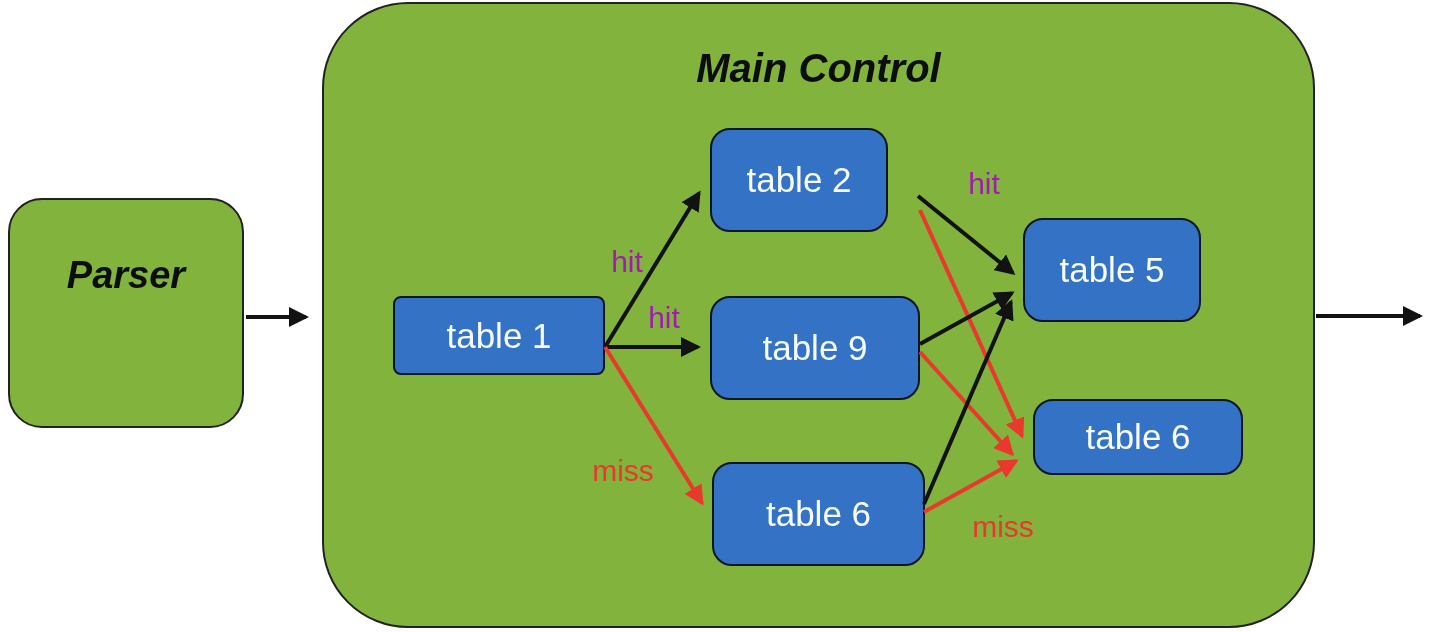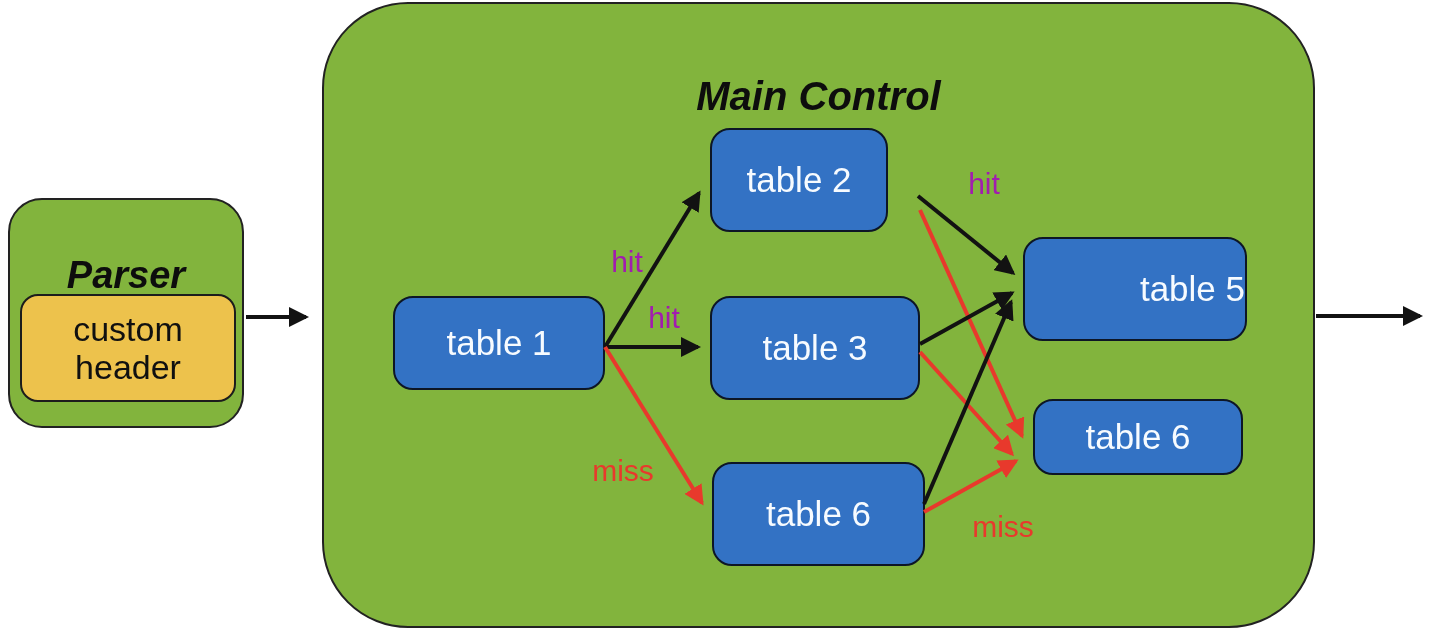--- a/index.html
+++ b/index.html
@@ -32,21 +32,21 @@
   }
   .block-title{
     position:absolute;
     width:100%;
     text-align:center;
     font-weight:bold;
     font-style:italic;
     color:#0d0d0d;
   }
   .parser-title{top:14px;font-size:38px;margin-top:40px;}
-  .main-title{top:42px;font-size:40px;margin-top:28px;}
+  .main-title{top:42px;font-size:40px;}
   .subbox{
     position:absolute;
     display:flex;align-items:center;justify-content:center;
     text-align:center;
   }
   .custom-header{
     left:10px;top:94px;width:216px;height:108px;
     background:var(--yellow);
     border:2.5px solid #1c1c1c;
     border-radius:18px;
@@ -55,25 +55,25 @@
   }
   .node{
     position:absolute;
     display:flex;align-items:center;justify-content:center;
     background:var(--blue);
     border:2.5px solid #0d1626;
     border-radius:20px;
     color:var(--node-text);
     font-size:35px;
   }
-  .n1{left:393px;top:296px;width:212px;height:94px;}
+  .n1{left:393px;top:296px;width:212px;height:79px;border-radius:8px;}
   .n2{left:710px;top:128px;width:178px;height:104px;}
   .n3{left:710px;top:296px;width:210px;height:104px;}
   .n4{left:712px;top:462px;width:213px;height:104px;}
-  .n5{left:1023px;top:237px;width:224px;height:104px;justify-content:flex-end;}
+  .n5{left:1023px;top:218px;width:178px;height:104px;}
   .n6{left:1033px;top:399px;width:210px;height:76px;}
   .edges-layer{
     position:absolute;left:0;top:0;width:1440px;height:632px;
     pointer-events:none;
   }
   .edge-black{stroke:var(--ink);stroke-width:4;}
   .edge-red{stroke:var(--red);stroke-width:4;}
   .edge-label{
     position:absolute;
     transform:translate(-50%,-50%);
@@ -83,37 +83,34 @@
   }
   .edge-label.red{color:var(--red);}
 </style>
 </head>
 <body>
 
 <div class="stage">
 
   <div class="block parser-block">
     <div class="block-title parser-title">Parser</div>
-    <div class="subbox custom-header">
-      <span>custom header</span>
-    </div>
   </div>
 
   <div class="block main-block">
     <div class="block-title main-title">Main Control</div>
   </div>
 
   <div class="node n1">
     <span>table 1</span>
   </div>
   <div class="node n2">
     <span>table 2</span>
   </div>
   <div class="node n3">
-    <span>table 3</span>
+    <span>table 9</span>
   </div>
   <div class="node n4">
     <span>table 6</span>
   </div>
   <div class="node n5">
     <span>table 5</span>
   </div>
   <div class="node n6">
     <span>table 6</span>
   </div>

